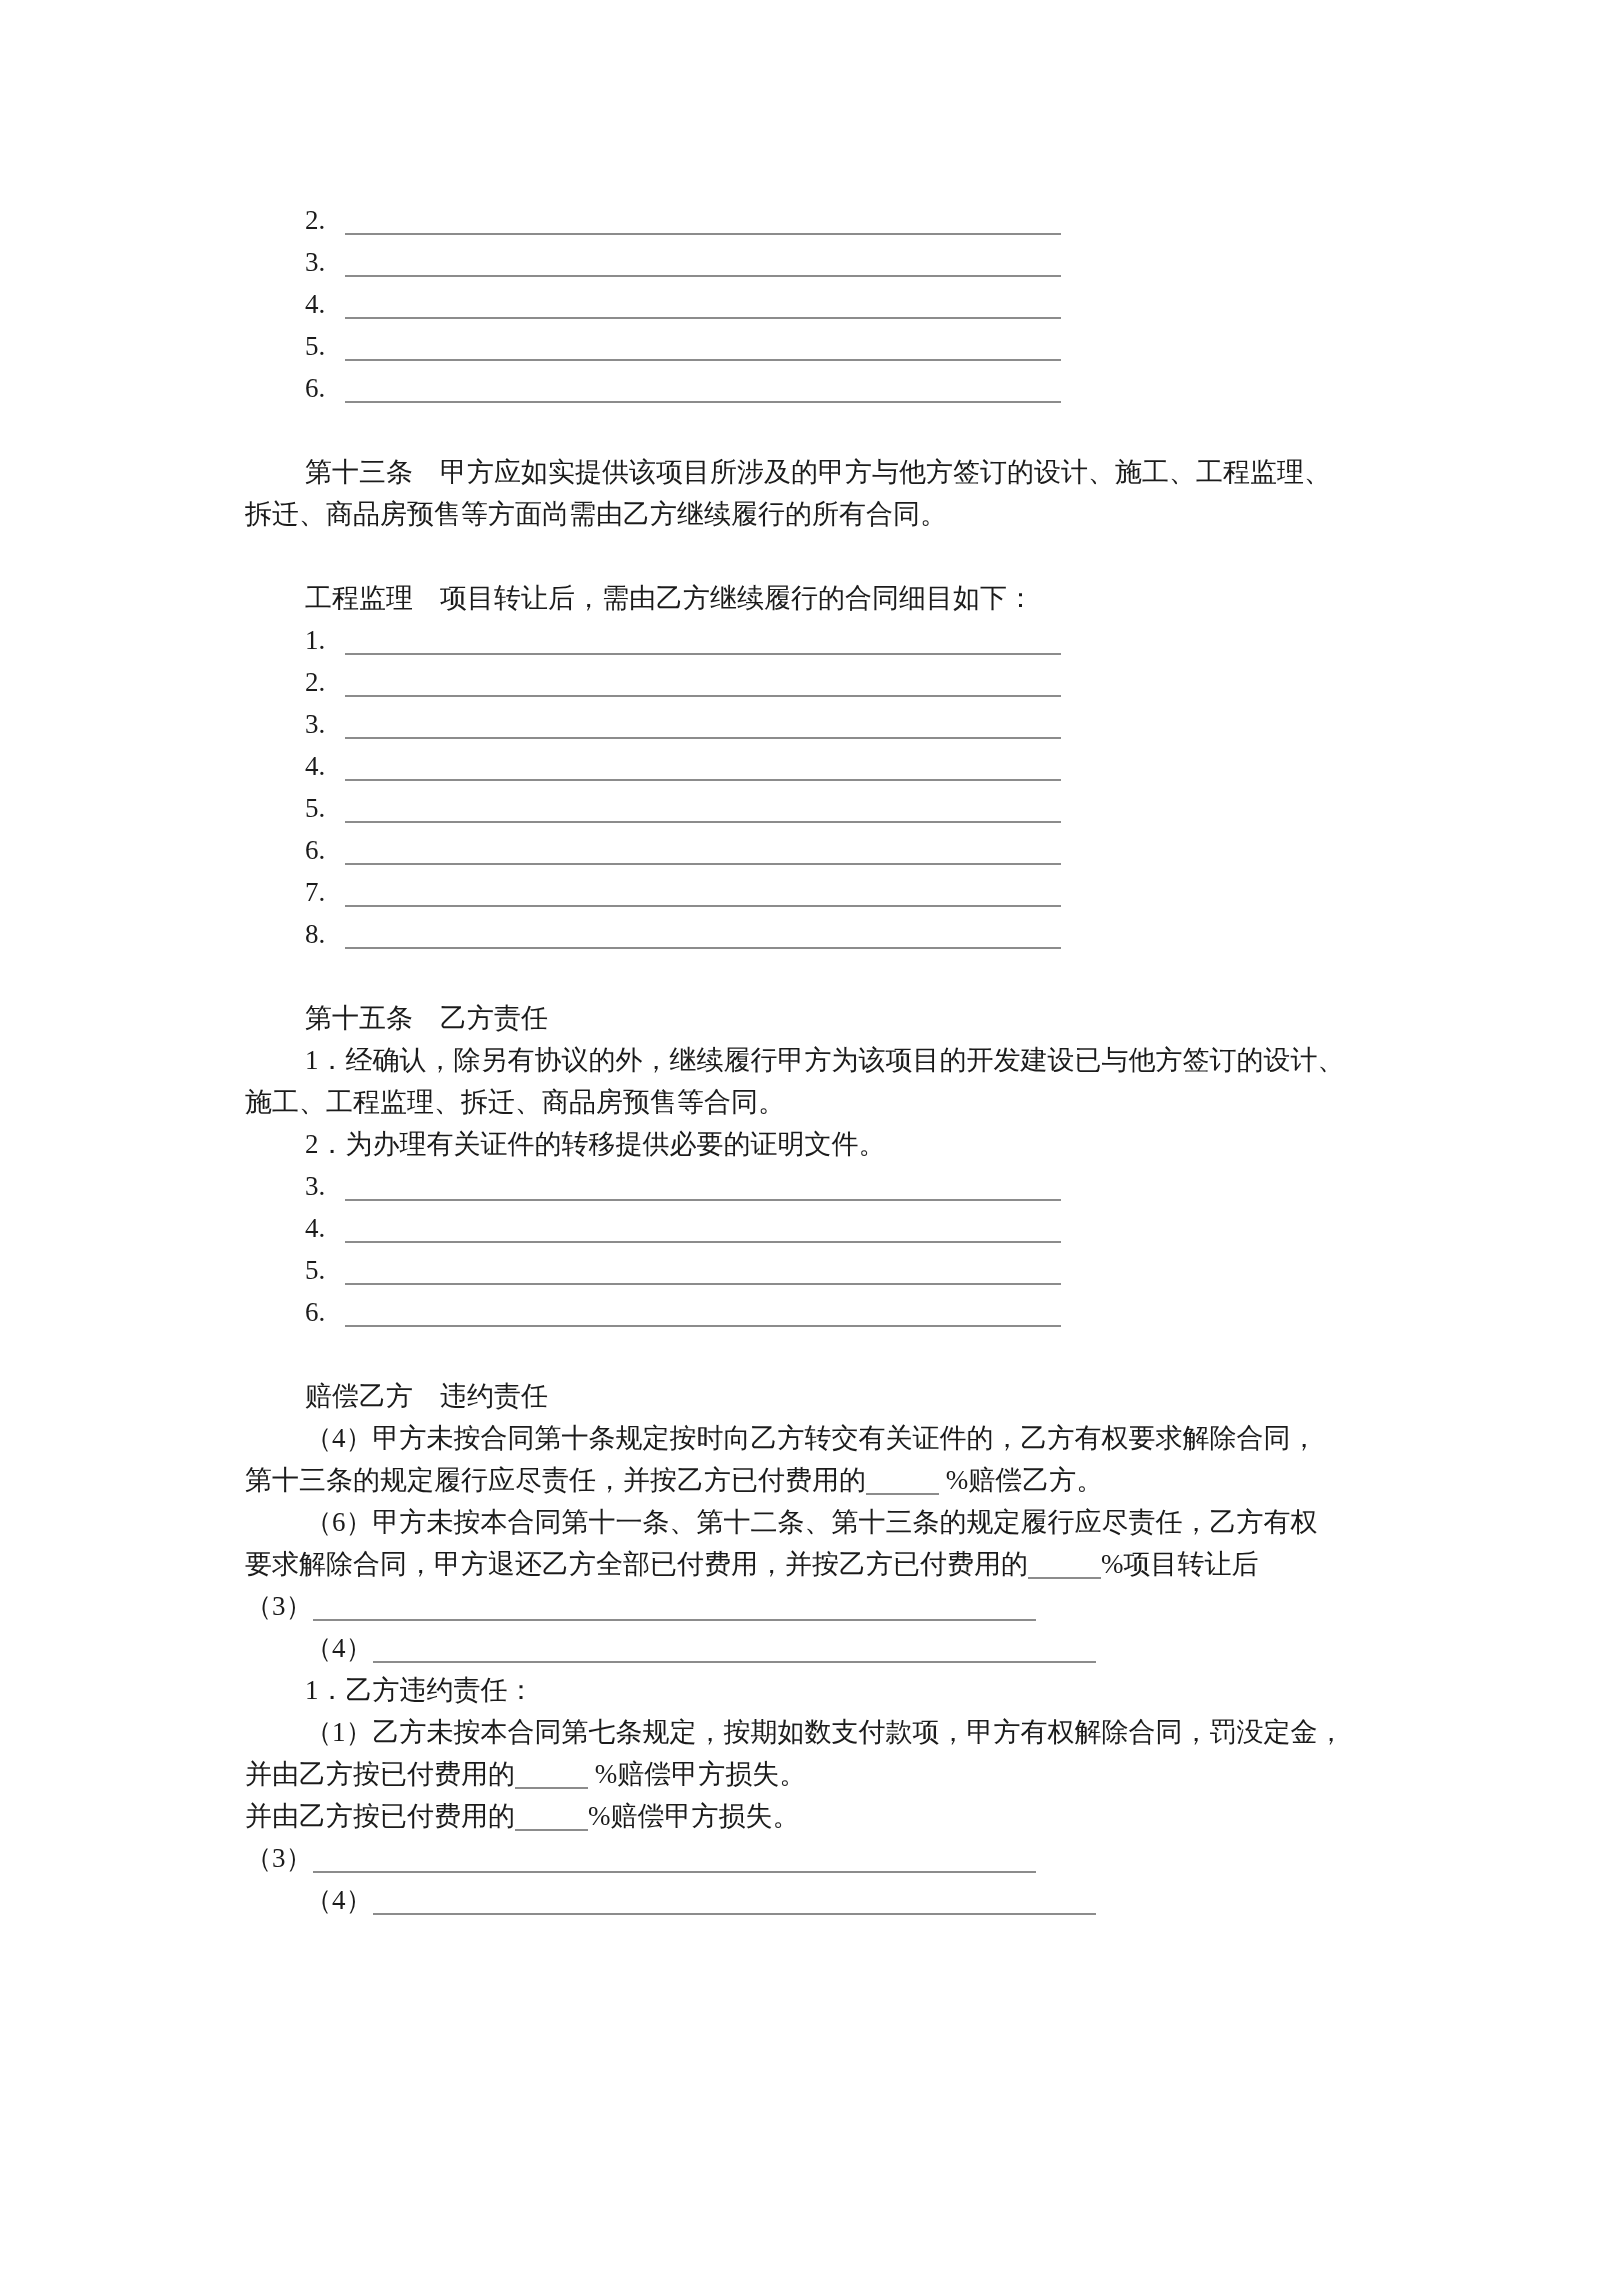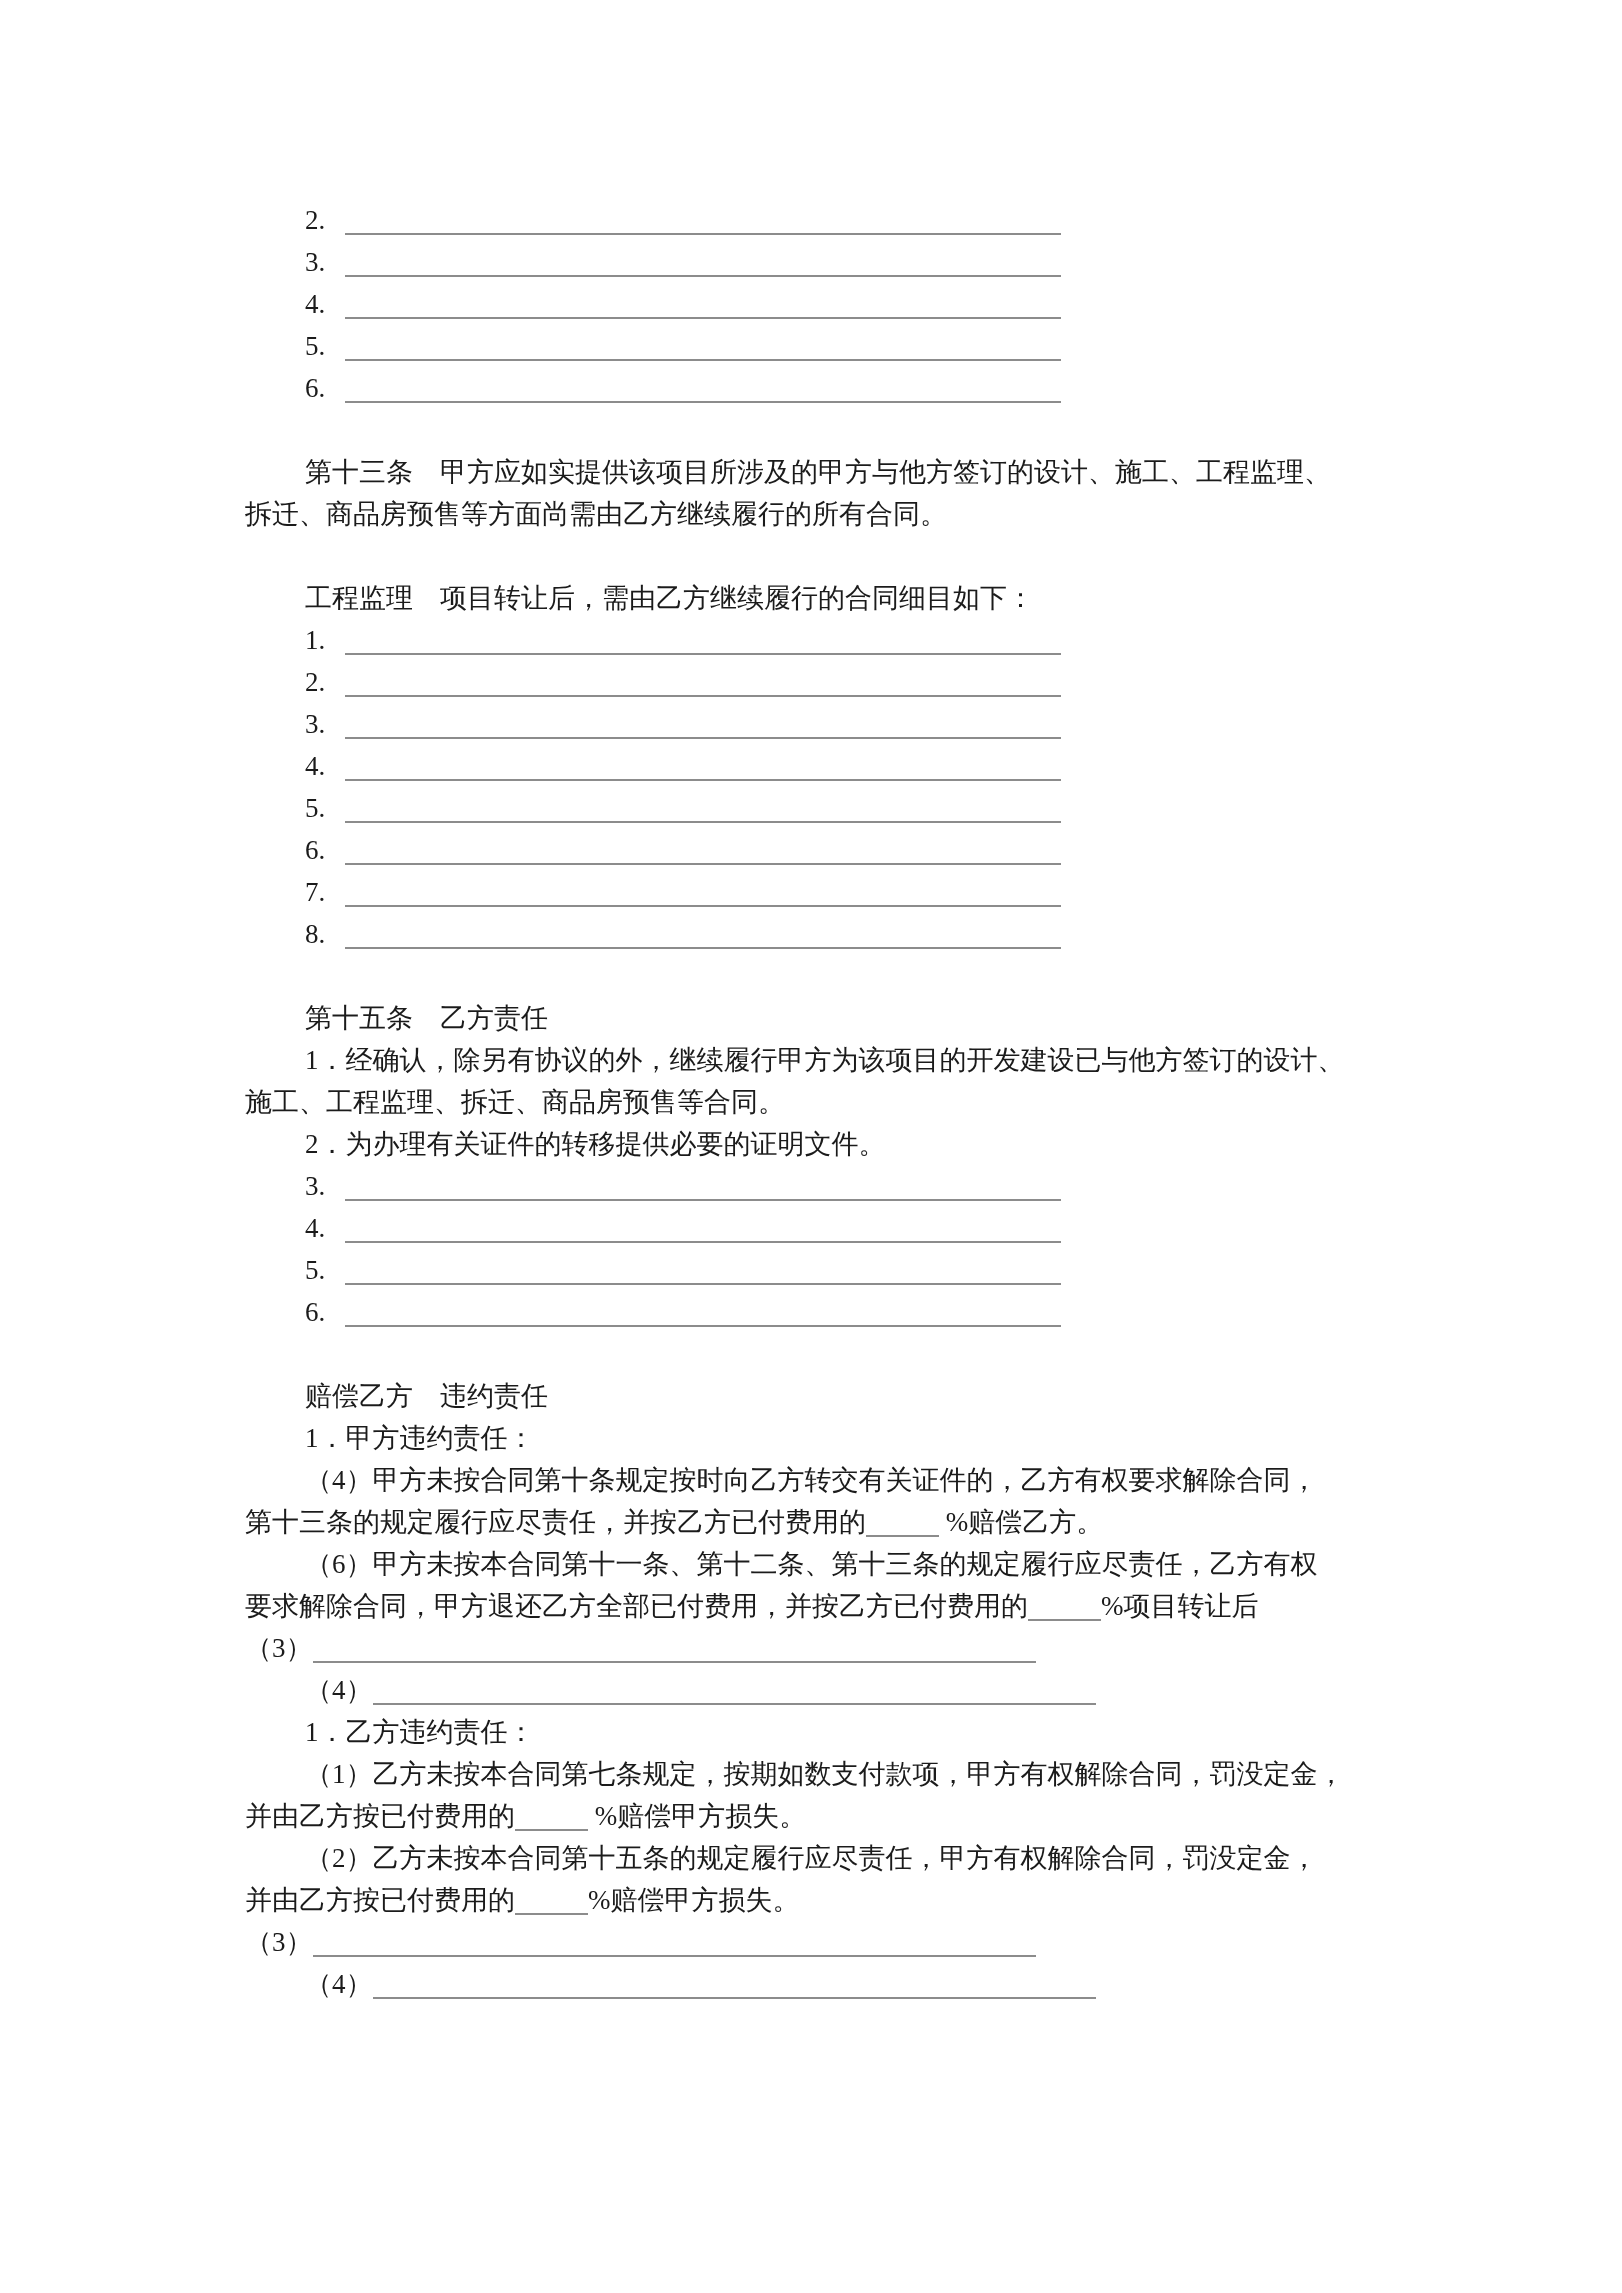--- a/index.html
+++ b/index.html
@@ -124,21 +124,20 @@
   <div class="line indent">
     <span class="num">5.</span><span class="blank-long"></span>
   </div>
   <div class="line indent">
     <span class="num">6.</span><span class="blank-long"></span>
   </div>
 
   <div class="spacer"></div>
 
   <div class="line indent">赔偿乙方　违约责任</div>
-  <div class="line indent">1．甲方违约责任：</div>
 
   <div class="line indent">（4）甲方未按合同第十条规定按时向乙方转交有关证件的，乙方有权要求解除合同，</div>
   <div class="line">
     <span>第十三条的规定履行应尽责任，并按乙方已付费用的</span><span class="blank-inline"></span><span> %赔偿乙方。</span>
   </div>
 
   <div class="line indent">（6）甲方未按本合同第十一条、第十二条、第十三条的规定履行应尽责任，乙方有权</div>
   <div class="line">
     <span>要求解除合同，甲方退还乙方全部已付费用，并按乙方已付费用的</span><span class="blank-inline"></span><span>%项目转让后</span>
   </div>
@@ -150,21 +149,20 @@
     <span>（4）</span><span class="blank-paren"></span>
   </div>
 
   <div class="line indent">1．乙方违约责任：</div>
 
   <div class="line indent">（1）乙方未按本合同第七条规定，按期如数支付款项，甲方有权解除合同，罚没定金，</div>
   <div class="line">
     <span>并由乙方按已付费用的</span><span class="blank-inline"></span><span> %赔偿甲方损失。</span>
   </div>
 
-  <div class="line indent">（2）乙方未按本合同第十五条的规定履行应尽责任，甲方有权解除合同，罚没定金，</div>
   <div class="line">
     <span>并由乙方按已付费用的</span><span class="blank-inline"></span><span>%赔偿甲方损失。</span>
   </div>
 
   <div class="line">
     <span>（3）</span><span class="blank-paren"></span>
   </div>
   <div class="line indent">
     <span>（4）</span><span class="blank-paren"></span>
   </div>

